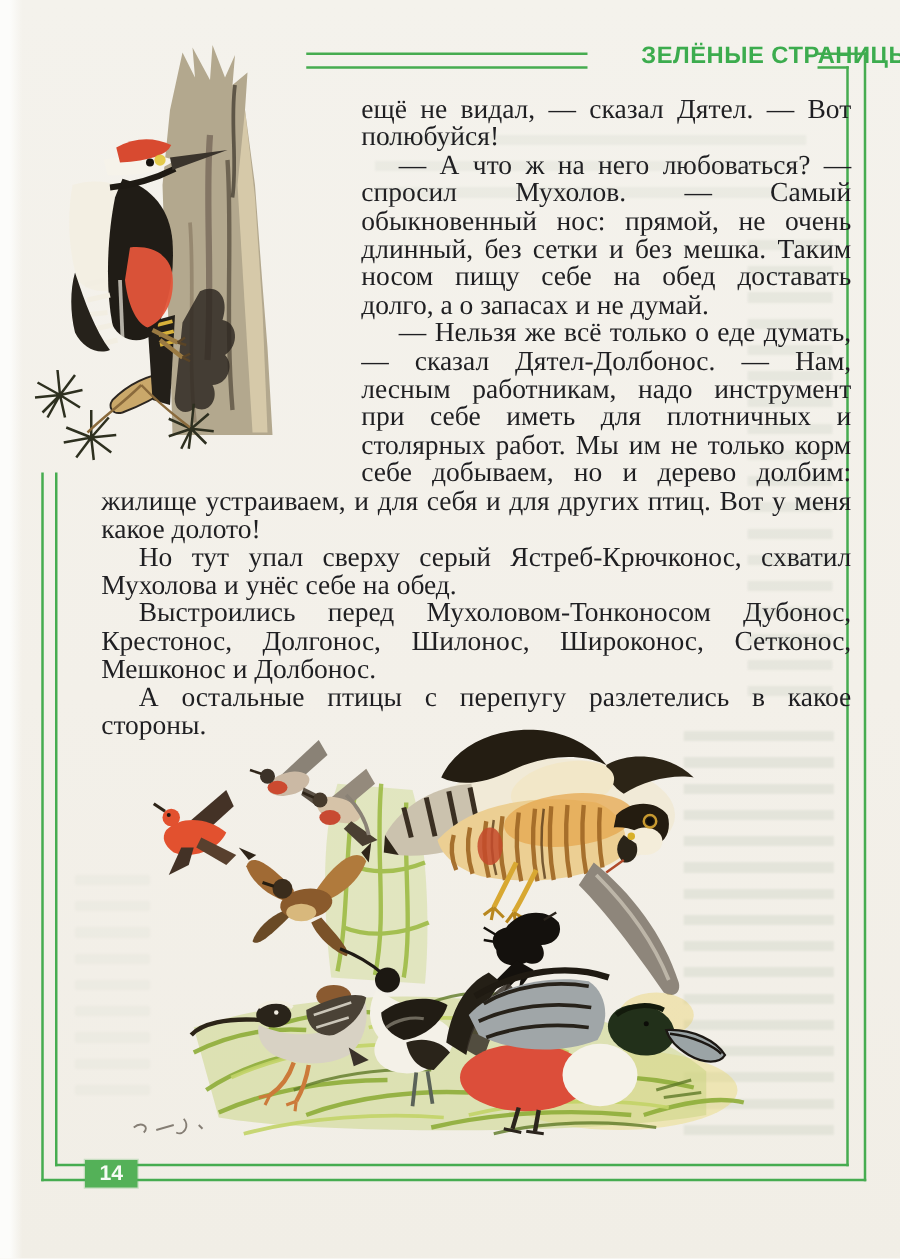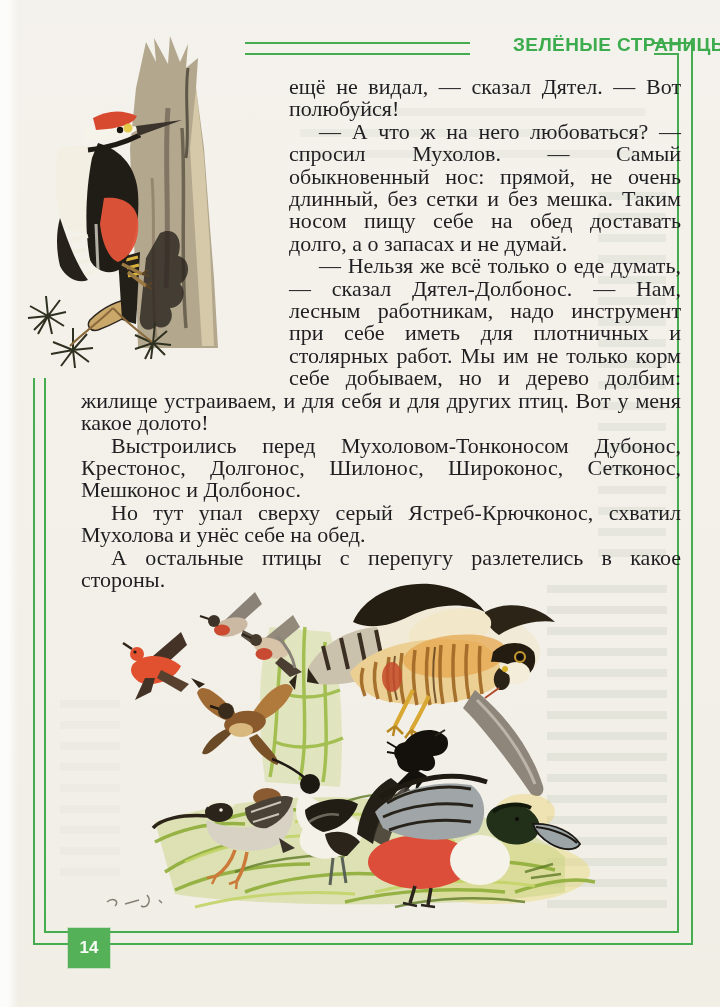--- a/index.html
+++ b/index.html
@@ -35,21 +35,21 @@
     margin-left:26px;
   }
   .text-block p{margin:0;padding:0;}
   .text-block p.ind{text-indent:30px;}
   .illu-spacer{float:left;width:208px;height:312px;}
   
   .woodpecker-art{position:absolute;left:18px;top:28px;}
   .scene-art{position:absolute;left:95px;top:572px;}
   
   .page-num{
-    position:absolute;left:68px;top:928px;width:42px;height:40px;
+    position:absolute;left:68px;top:928px;width:42px;height:22px;
     background:#54b158;color:#f6fbf4;
     font-family:"Liberation Sans", sans-serif;font-size:17px;font-weight:bold;
     display:flex;align-items:center;justify-content:center;
     box-shadow:0 0 0 1px rgba(84,177,88,0.25);
     z-index:5;
   }
 </style>
 </head>
 <body>
 
@@ -71,22 +71,22 @@
   <div class="fl" style="left:33px;top:378px;width:2px;height:567px;"></div>
   <div class="fl" style="left:44px;top:378px;width:2px;height:555px;"></div>
 
   <div class="header-title">ЗЕЛЁНЫЕ СТРАНИЦЫ</div>
 
   <div class="text-block">
     <div class="illu-spacer"></div>
     <p>ещё не видал, — сказал Дятел. — Вот полюбуйся!</p>
     <p class="ind">— А что ж на него любоваться? — спросил Мухолов. — Самый обыкновенный нос: прямой, не очень длинный, без сетки и без мешка. Таким носом пищу себе на обед доставать долго, а о запасах и не думай.</p>
     <p class="ind">— Нельзя же всё только о еде думать, — сказал Дятел-Долбонос. — Нам, лесным работникам, надо инструмент при себе иметь для плотничных и столярных работ. Мы им не только корм себе добываем, но и дерево долбим: жилище устраиваем, и для себя и для других птиц. Вот у меня какое долото!</p>
+    <p class="ind">Но тут упал сверху серый Ястреб-Крючконос, схватил Мухолова и унёс себе на обед.</p>
     <p class="ind">Выстроились перед Мухоловом-Тонконосом Дубонос, Крестонос, Долгонос, Шилонос, Широконос, Сетконос, Мешконос и Долбонос.</p>
-    <p class="ind">Но тут упал сверху серый Ястреб-Крючконос, схватил Мухолова и унёс себе на обед.</p>
     <p class="ind">А остальные птицы с перепугу разлетелись в какое стороны.</p>
   </div>
 
   <svg class="woodpecker-art" width="232" height="348" viewBox="0 0 232 348">
 
     <path d="M128,14 L138,34 L136,10 L150,36 L152,8 L162,34 L170,16 L168,40 L180,30 L178,60
              L186,120 L192,200 L196,250 L200,320 L120,320 L118,250 L114,180 L112,120 L118,60 Z" fill="#b3a88e"></path>
     <path d="M178,60 L186,130 L192,220 L196,318 L184,318 L178,220 L172,120 Z" fill="#dccfae" opacity="0.85"></path>
     <path d="M150,80 C146,130 152,190 148,260" stroke="#77685a" stroke-width="5" fill="none" opacity="0.8"></path>
     <path d="M164,100 C168,160 162,230 168,300" stroke="#5d5244" stroke-width="3.5" fill="none" opacity="0.8"></path>

